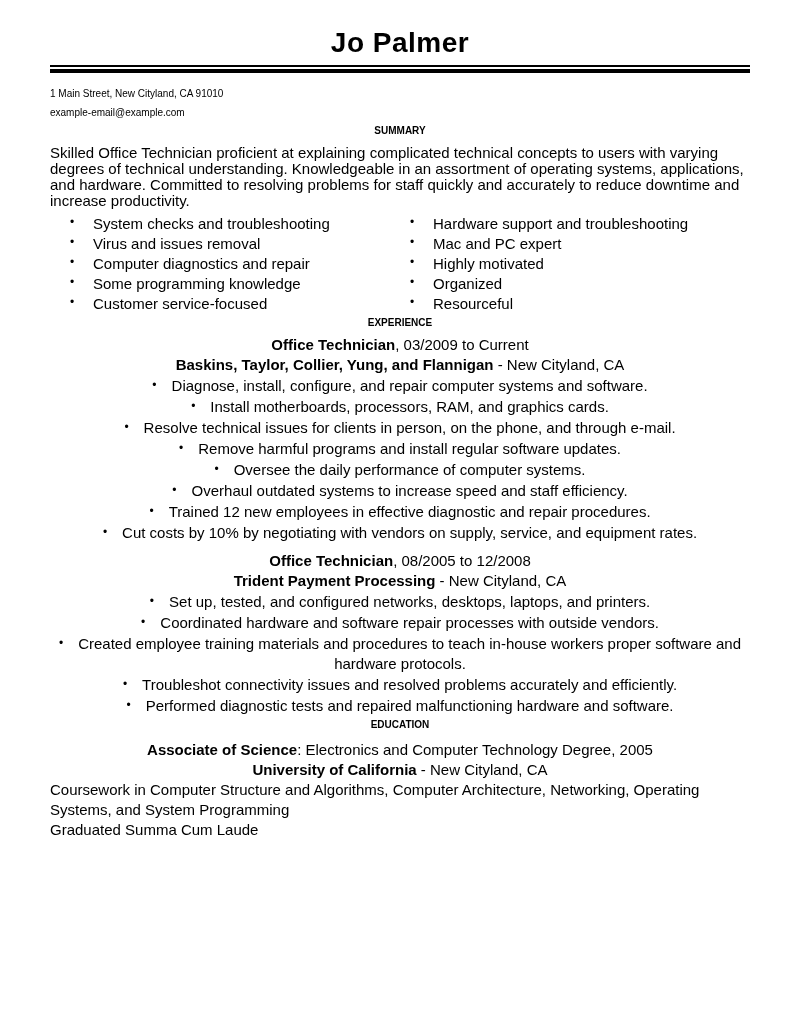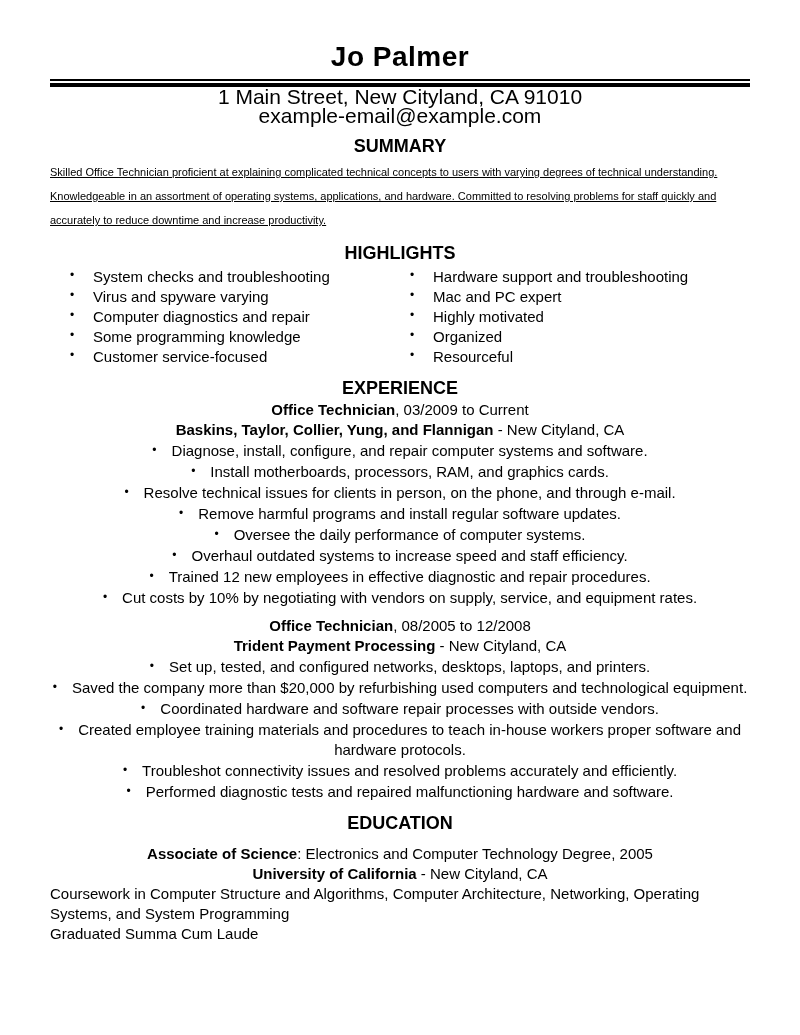--- a/index.html
+++ b/index.html
@@ -7,54 +7,52 @@
   body {
     width: 800px;
     height: 1035px;
     overflow: hidden;
     font-family: "Liberation Sans", "DejaVu Sans", sans-serif;
     color: #000000;
   }
   .page {
     width: 800px;
     height: 1035px;
-    padding: 40px 50px 0 50px;
+    padding: 26px 50px 0 50px;
   }
   
   .name {
     text-align: center;
     font-size: 28px;
     font-weight: bold;
     line-height: 34px;
     letter-spacing: 0.5px;
   }
   .double-rule {
     margin-top: 5px;
     height: 8px;
     border-top: 2px solid #000;
     border-bottom: 4px solid #000;
   }
   .contact {
-    margin-top: 0;
-    text-align: center;
-    font-size: 21px;
+    margin-top: 11px;
+    text-align: left;
+    font-size: 10px;
     line-height: 19px;
   }
   
   .sec-heading {
     text-align: center;
-    font-size: 18px;
+    font-size: 10px;
     font-weight: bold;
     line-height: 18px;
-    margin-top: 12px;
   }
   .body-text {
-    font-size: 11px;
-    line-height: 24px;
-    text-decoration: underline;
+    font-size: 15px;
+    line-height: 16px;
   }
   .summary-text {
     margin-top: 5px;
     text-align: left;
   }
   
   .hl-columns {
     display: flex;
     margin-top: 5px;
     padding-left: 20px;
@@ -83,48 +81,47 @@
   .bullet-list li { font-size: 15px; line-height: 20px; }
   .blt {
     display: inline-block;
     font-size: 12px;
     vertical-align: 2px;
     margin-right: 15px;
   }
   
   .edu-center { text-align: center; font-size: 15px; line-height: 20px; }
   .edu-left { text-align: left; font-size: 15px; line-height: 20px; }
-  .edu-block { margin-top: 12px; }
+  .edu-block { margin-top: 6px; }
 </style>
 </head>
 <body>
 
 <div class="page">
 
   <div class="name">Jo Palmer</div>
   <div class="double-rule"></div>
   <div class="contact">
     <div>1 Main Street, New Cityland, CA 91010</div>
     <div>example-email@example.com</div>
   </div>
 
   <div class="sec-heading">SUMMARY</div>
   <div class="body-text summary-text">Skilled Office Technician proficient at explaining complicated technical concepts to users with varying degrees of technical understanding. Knowledgeable in an assortment of operating systems, applications, and hardware. Committed to resolving problems for staff quickly and accurately to reduce downtime and increase productivity.</div>
 
-  <div class="sec-heading">HIGHLIGHTS</div>
   <div class="hl-columns">
     <div class="hl-col">
       <ul>
         <li>
             <span class="hblt">•</span>
             <span>System checks and troubleshooting</span>
           </li>
         <li>
             <span class="hblt">•</span>
-            <span>Virus and spyware varying</span>
+            <span>Virus and issues removal</span>
           </li>
         <li>
             <span class="hblt">•</span>
             <span>Computer diagnostics and repair</span>
           </li>
         <li>
             <span class="hblt">•</span>
             <span>Some programming knowledge</span>
           </li>
         <li>
@@ -174,21 +171,20 @@
       <li><span class="blt">•</span><span>Trained 12 new employees in effective diagnostic and repair procedures.</span></li>
       <li><span class="blt">•</span><span>Cut costs by 10% by negotiating with vendors on supply, service, and equipment rates.</span></li>
     </ul>
   </div>
 
   <div class="job">
     <div class="job-line"><b>Office Technician</b><span>, 08/2005 to 12/2008</span></div>
     <div class="job-line"><b>Trident Payment Processing</b><span> - New Cityland, CA</span></div>
     <ul class="bullet-list">
       <li><span class="blt">•</span><span>Set up, tested, and configured networks, desktops, laptops, and printers.</span></li>
-      <li><span class="blt">•</span><span>Saved the company more than $20,000 by refurbishing used computers and technological equipment.</span></li>
       <li><span class="blt">•</span><span>Coordinated hardware and software repair processes with outside vendors.</span></li>
       <li><span class="blt">•</span><span>Created employee training materials and procedures to teach in-house workers proper software and hardware protocols.</span></li>
       <li><span class="blt">•</span><span>Troubleshot connectivity issues and resolved problems accurately and efficiently.</span></li>
       <li><span class="blt">•</span><span>Performed diagnostic tests and repaired malfunctioning hardware and software.</span></li>
     </ul>
   </div>
 
   <div class="sec-heading">EDUCATION</div>
   <div class="edu-block">
     <div class="edu-center"><b>Associate of Science</b><span>: Electronics and Computer Technology Degree, 2005</span></div>

